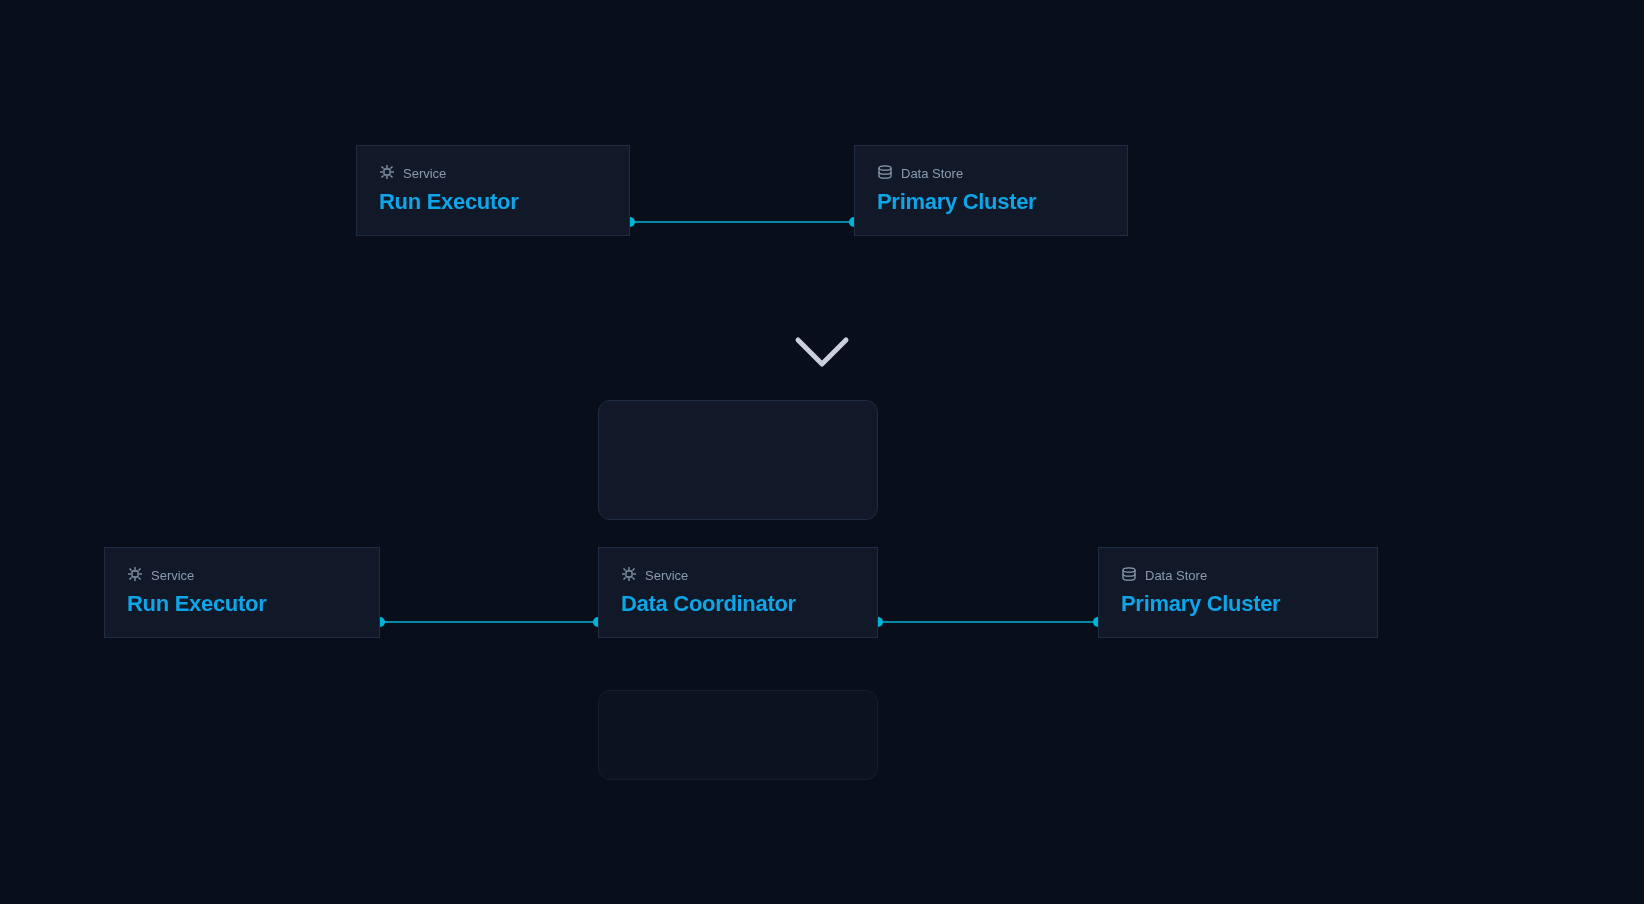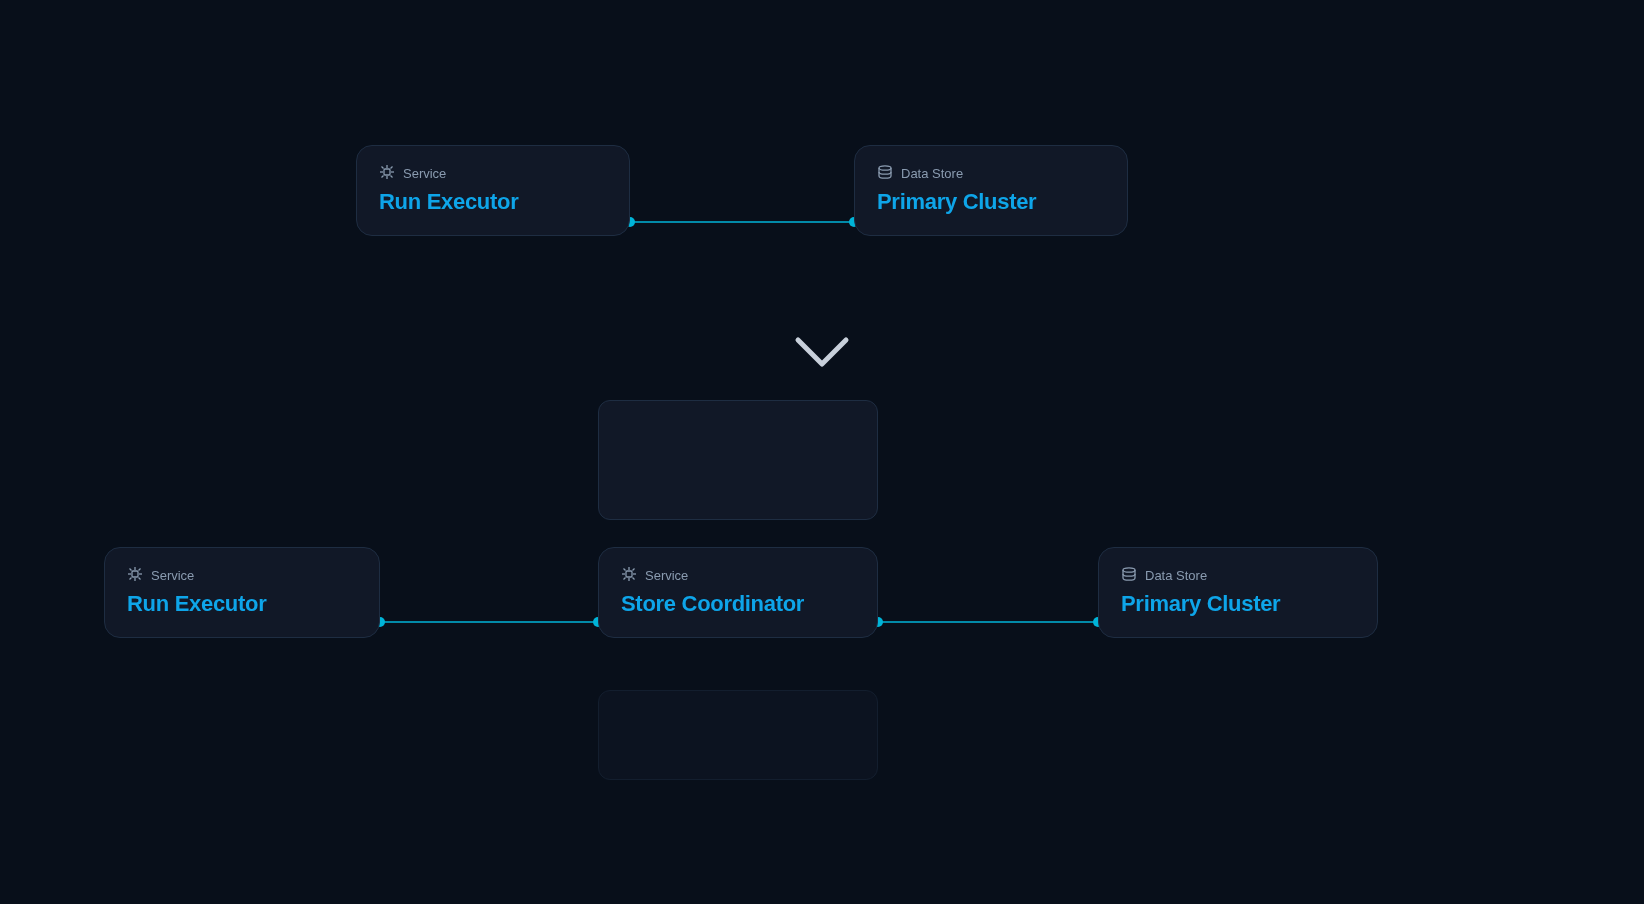--- a/index.html
+++ b/index.html
@@ -16,21 +16,21 @@
     .canvas {
       width: 100%;
       height: 100%;
       position: relative;
     }
 
     .node {
       position: absolute;
       background: #111827;
       border: 1px solid #1e2d42;
-      border-radius: 16px;
+      border-radius: 0;
       padding: 18px 22px 20px 22px;
       min-width: 250px;
     }
 
     .node-label {
       display: flex;
       align-items: center;
       gap: 8px;
       font-size: 13px;
       color: #8a9bb0;
@@ -153,21 +153,21 @@
           <line x1="1" y1="8" x2="4" y2="8" stroke="#8a9bb0" stroke-width="1.3"></line>
           <line x1="12" y1="8" x2="15" y2="8" stroke="#8a9bb0" stroke-width="1.3"></line>
           <line x1="2.5" y1="2.5" x2="4.5" y2="4.5" stroke="#8a9bb0" stroke-width="1.3"></line>
           <line x1="11.5" y1="11.5" x2="13.5" y2="13.5" stroke="#8a9bb0" stroke-width="1.3"></line>
           <line x1="13.5" y1="2.5" x2="11.5" y2="4.5" stroke="#8a9bb0" stroke-width="1.3"></line>
           <line x1="4.5" y1="11.5" x2="2.5" y2="13.5" stroke="#8a9bb0" stroke-width="1.3"></line>
         </svg>
       </span>
       <span>Service</span>
     </div>
-    <div class="node-title">Store Coordinator</div>
+    <div class="node-title">Data Coordinator</div>
   </div>
 
   <div class="node" style="left: 1098px; top: 547px; width: 280px;">
     <div class="node-label">
       <span class="node-icon">
         <svg width="16" height="16" viewBox="0 0 16 16" fill="none">
           <ellipse cx="8" cy="4" rx="6" ry="2.2" stroke="#8a9bb0" stroke-width="1.3" fill="none"></ellipse>
           <path d="M2 4v4c0 1.2 2.7 2.2 6 2.2s6-1 6-2.2V4" stroke="#8a9bb0" stroke-width="1.3" fill="none"></path>
           <path d="M2 8v4c0 1.2 2.7 2.2 6 2.2s6-1 6-2.2V8" stroke="#8a9bb0" stroke-width="1.3" fill="none"></path>
         </svg>

